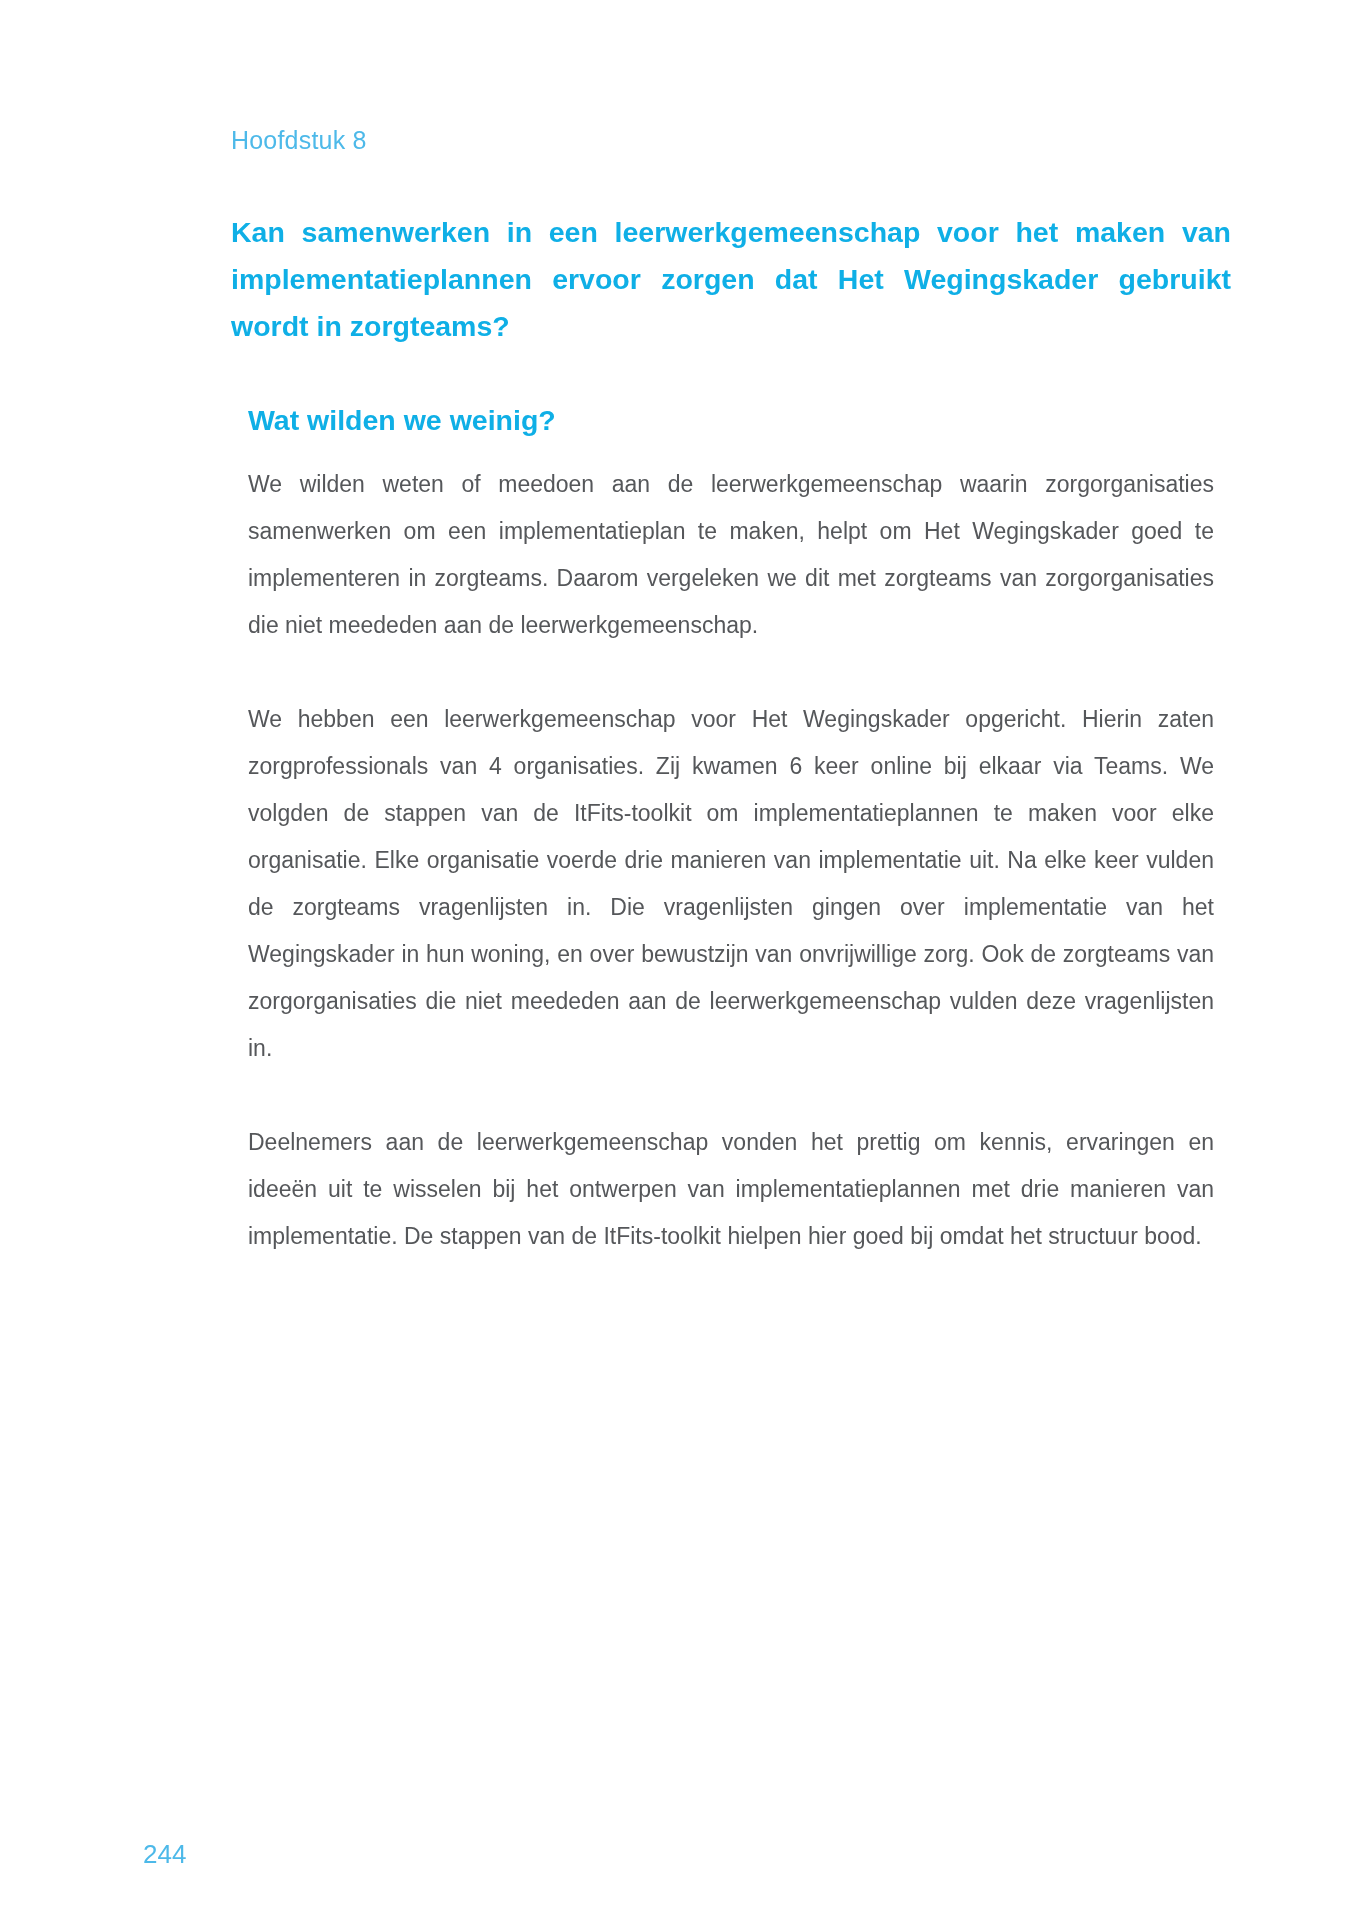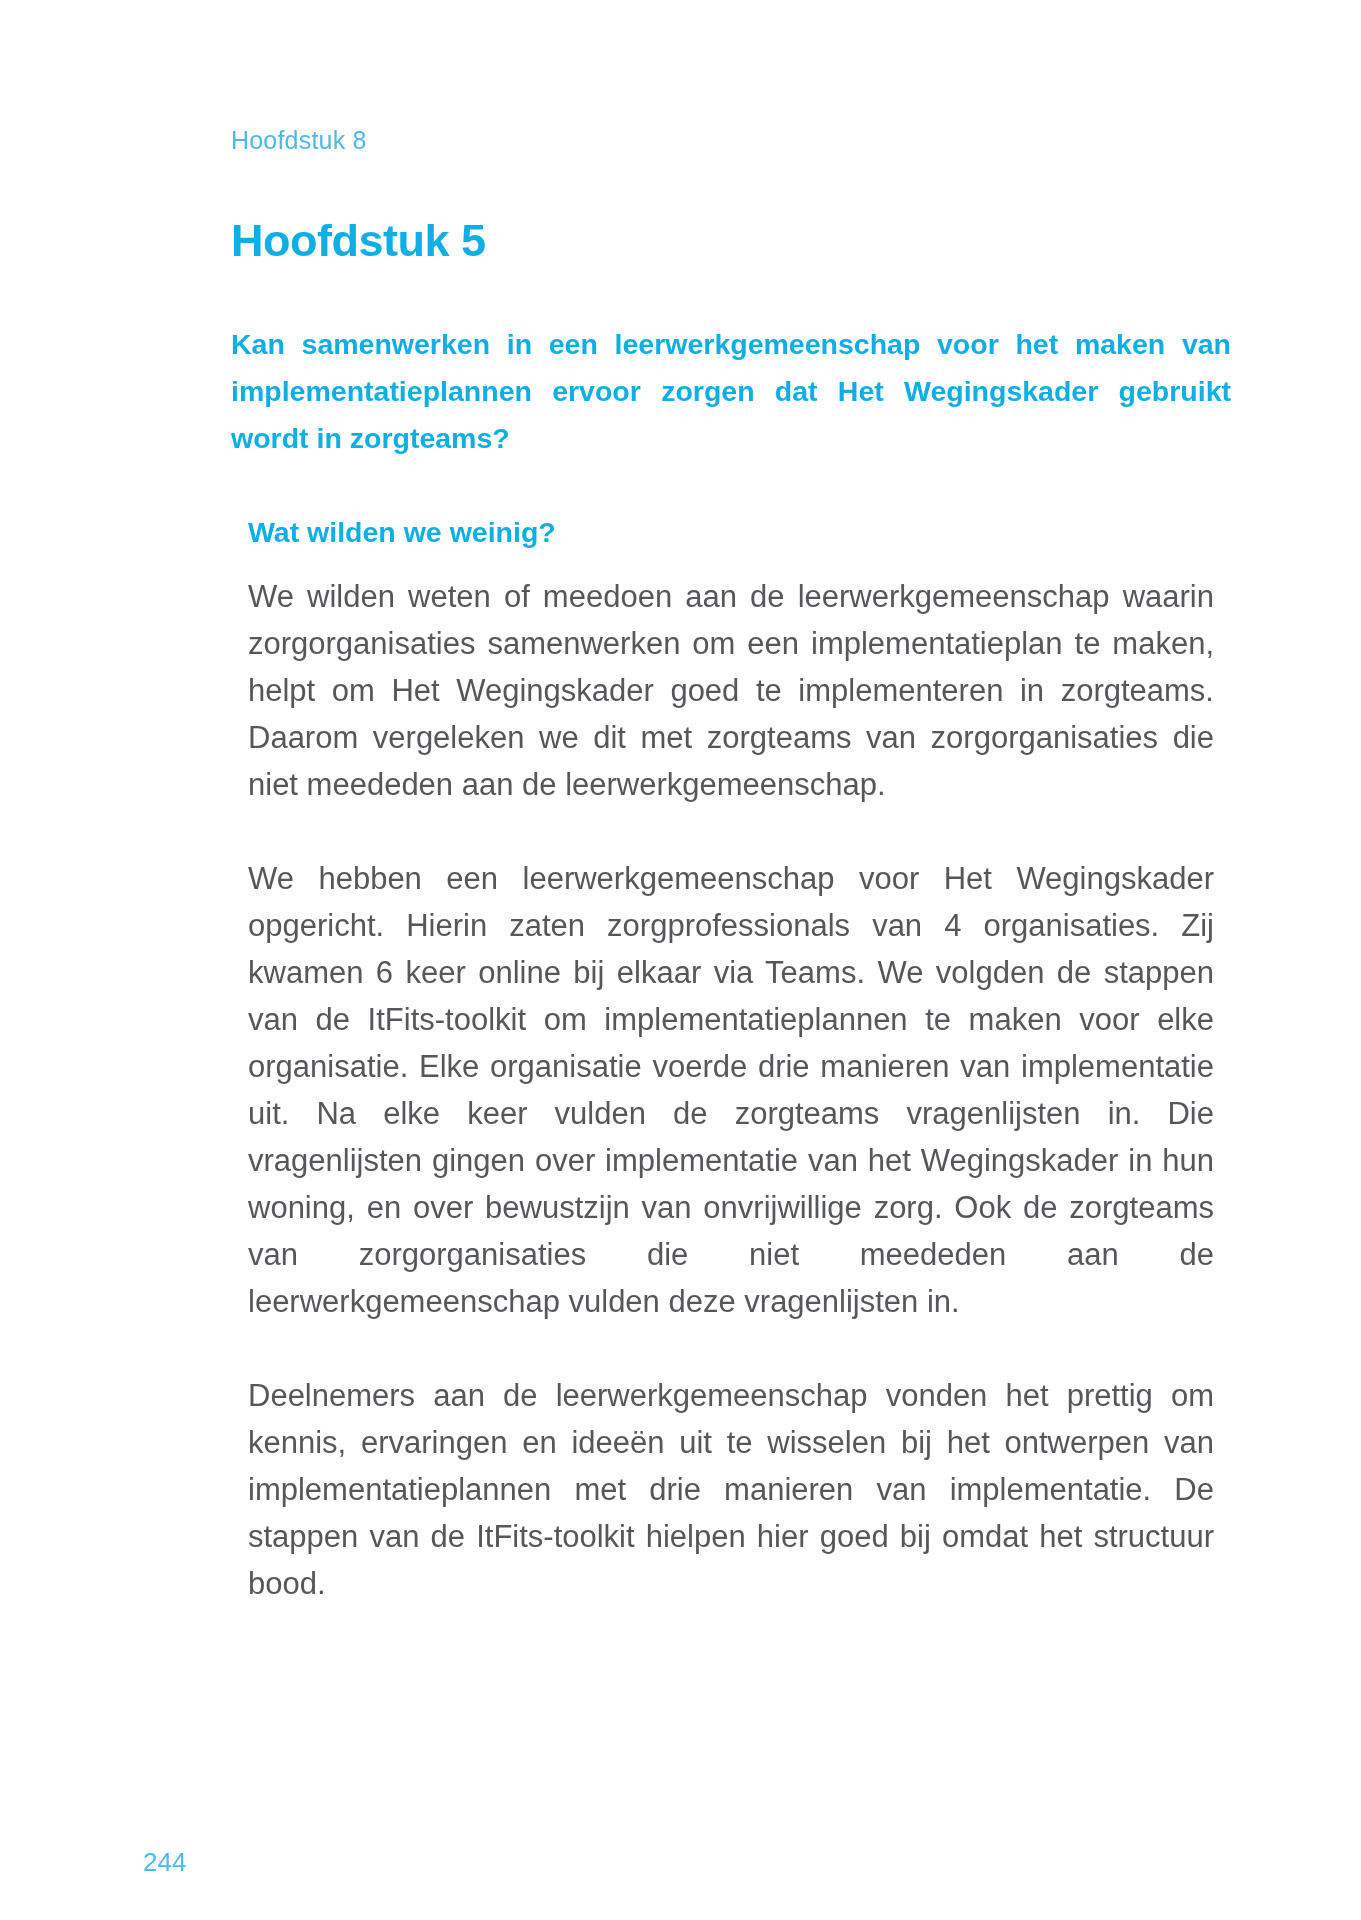--- a/index.html
+++ b/index.html
@@ -43,42 +43,41 @@
     text-align:justify;
   }
   section{margin-top:47px;}
   .section-heading{
     font-size:28.5px;
     font-weight:700;
     color:var(--accent);
     line-height:47px;
   }
   .body-par{
-    font-size:31px;
+    font-size:23px;
     color:var(--body);
     line-height:47px;
     text-align:justify;
   }
   .body-par + .body-par{margin-top:47px;}
   .page-number{
     position:absolute;
     left:75px;
-    bottom:76px;
+    bottom:84px;
     font-size:26px;
     color:var(--lightblue);
   }
 </style>
 </head>
 <body>
 
 <div class="page">
 
   <div class="running-header">Hoofdstuk 8</div>
 
-  <h1 class="chapter-title">Hoofdstuk 5</h1>
 
   <p class="question">Kan samenwerken in een leerwerkgemeenschap voor het maken van implementatieplannen ervoor zorgen dat Het Wegingskader gebruikt wordt in zorgteams?</p>
 
   <section>
     <h2 class="section-heading">Wat wilden we weinig?</h2>
     <p class="body-par">We wilden weten of meedoen aan de leerwerkgemeenschap waarin zorgorganisaties samenwerken om een implementatieplan te maken, helpt om Het Wegingskader goed te implementeren in zorgteams. Daarom vergeleken we dit met zorgteams van zorgorganisaties die niet meededen aan de leerwerkgemeenschap.</p>
   </section>
 
   <section>
     <p class="body-par">We hebben een leerwerkgemeenschap voor Het Wegingskader opgericht. Hierin zaten zorgprofessionals van 4 organisaties. Zij kwamen 6 keer online bij elkaar via Teams. We volgden de stappen van de ItFits-toolkit om implementatieplannen te maken voor elke organisatie. Elke organisatie voerde drie manieren van implementatie uit. Na elke keer vulden de zorgteams vragenlijsten in. Die vragenlijsten gingen over implementatie van het Wegingskader in hun woning, en over bewustzijn van onvrijwillige zorg. Ook de zorgteams van zorgorganisaties die niet meededen aan de leerwerkgemeenschap vulden deze vragenlijsten in.</p>

